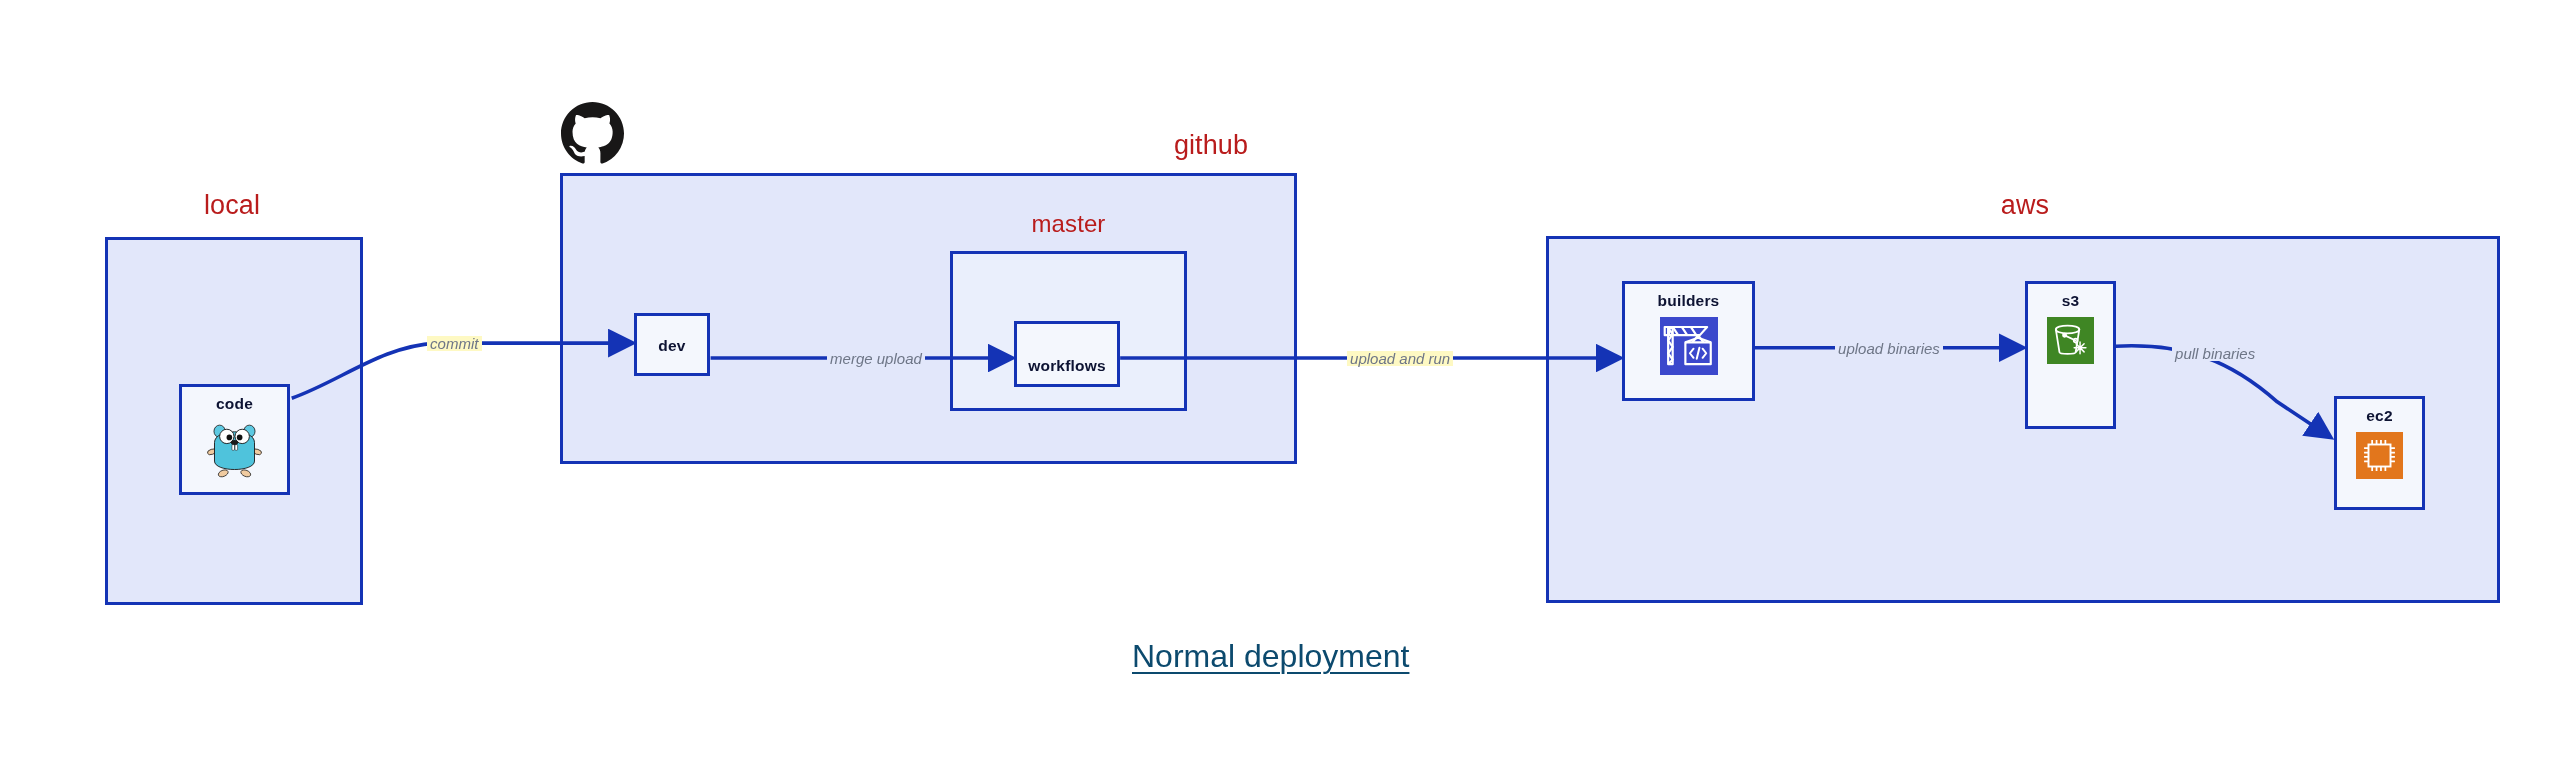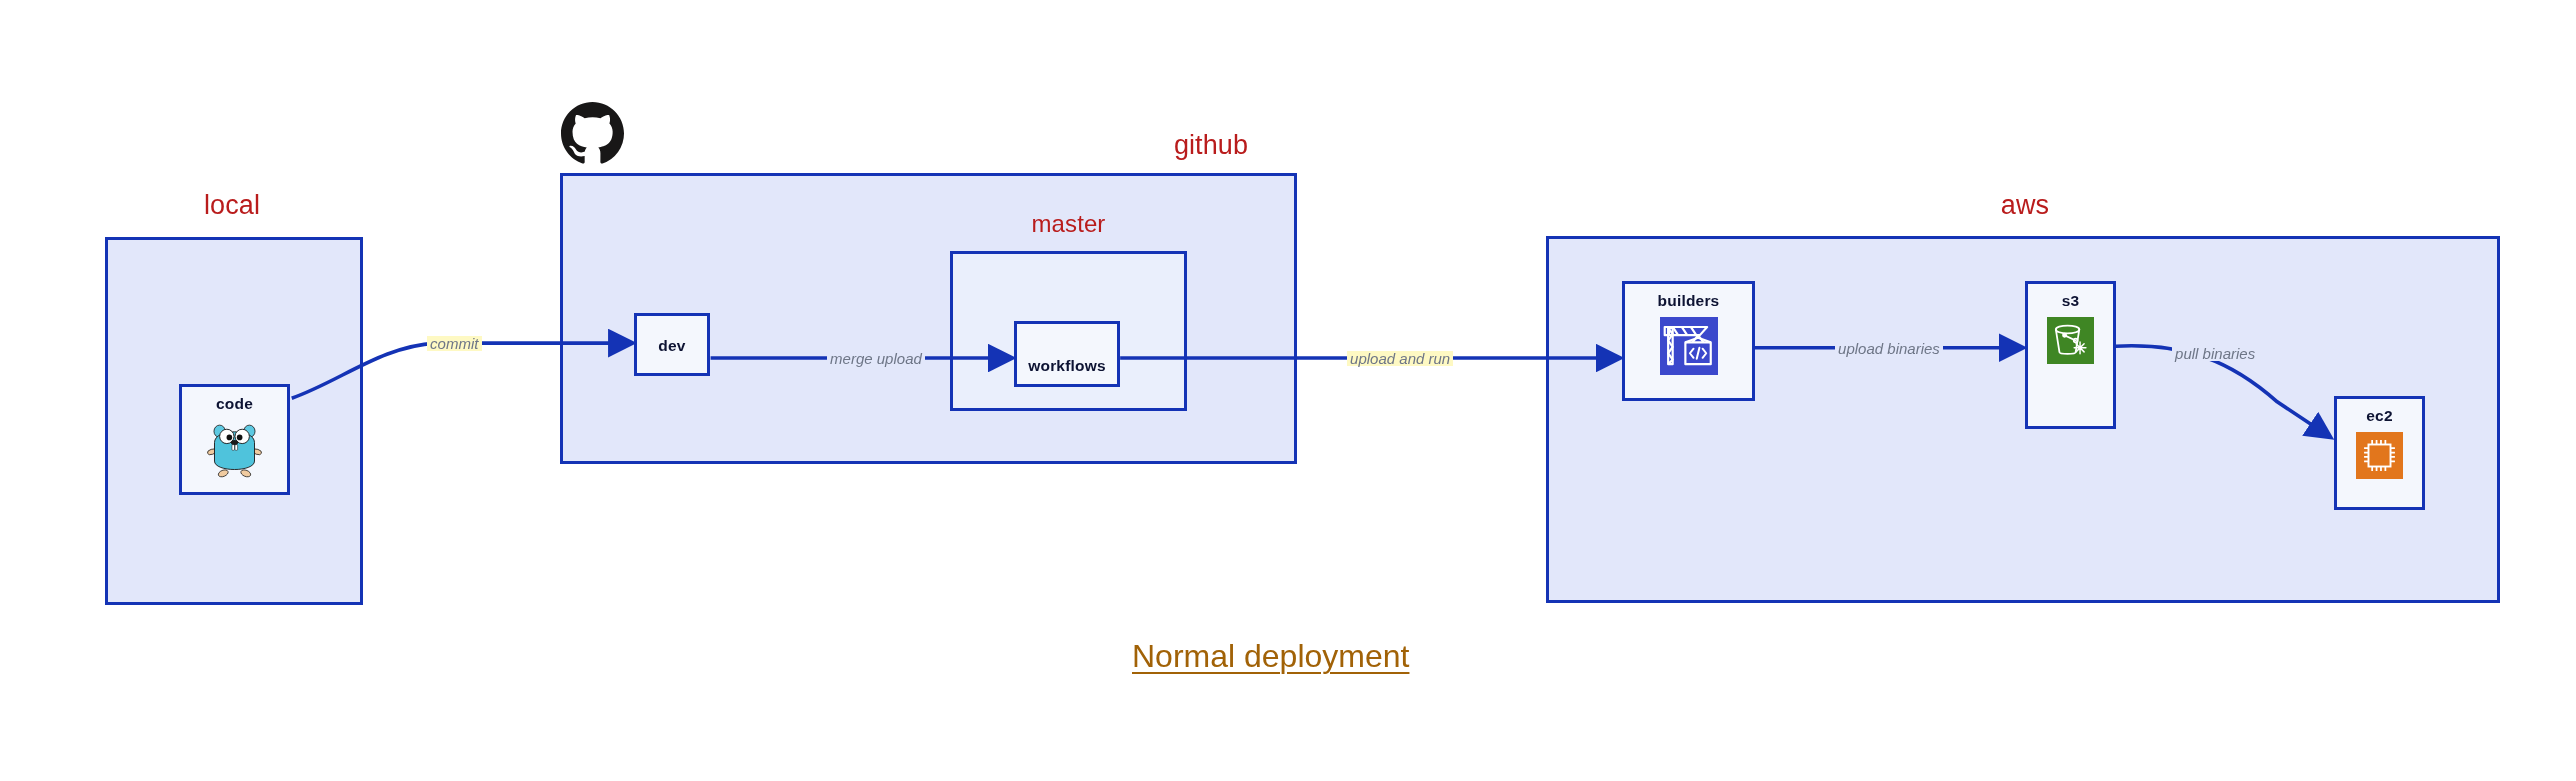--- a/index.html
+++ b/index.html
@@ -64,21 +64,21 @@
     white-space:nowrap;
     background:#fef9c3;
     padding:0 3.1px;
     line-height:1;
   }
   .edge-label.on-zone{background:#E2E7FA;}
 
   
   .caption{
     position:absolute;
-    color:#a16207;
+    color:#0c4a6e;
     font-size:32px;
     font-weight:400;
     text-decoration:underline;
     text-underline-offset:5.2px;
     text-decoration-thickness:2.1px;
     white-space:nowrap;
   }
 
   svg.wires{
     position:absolute;left:0;top:0;width:2604px;height:781px;

